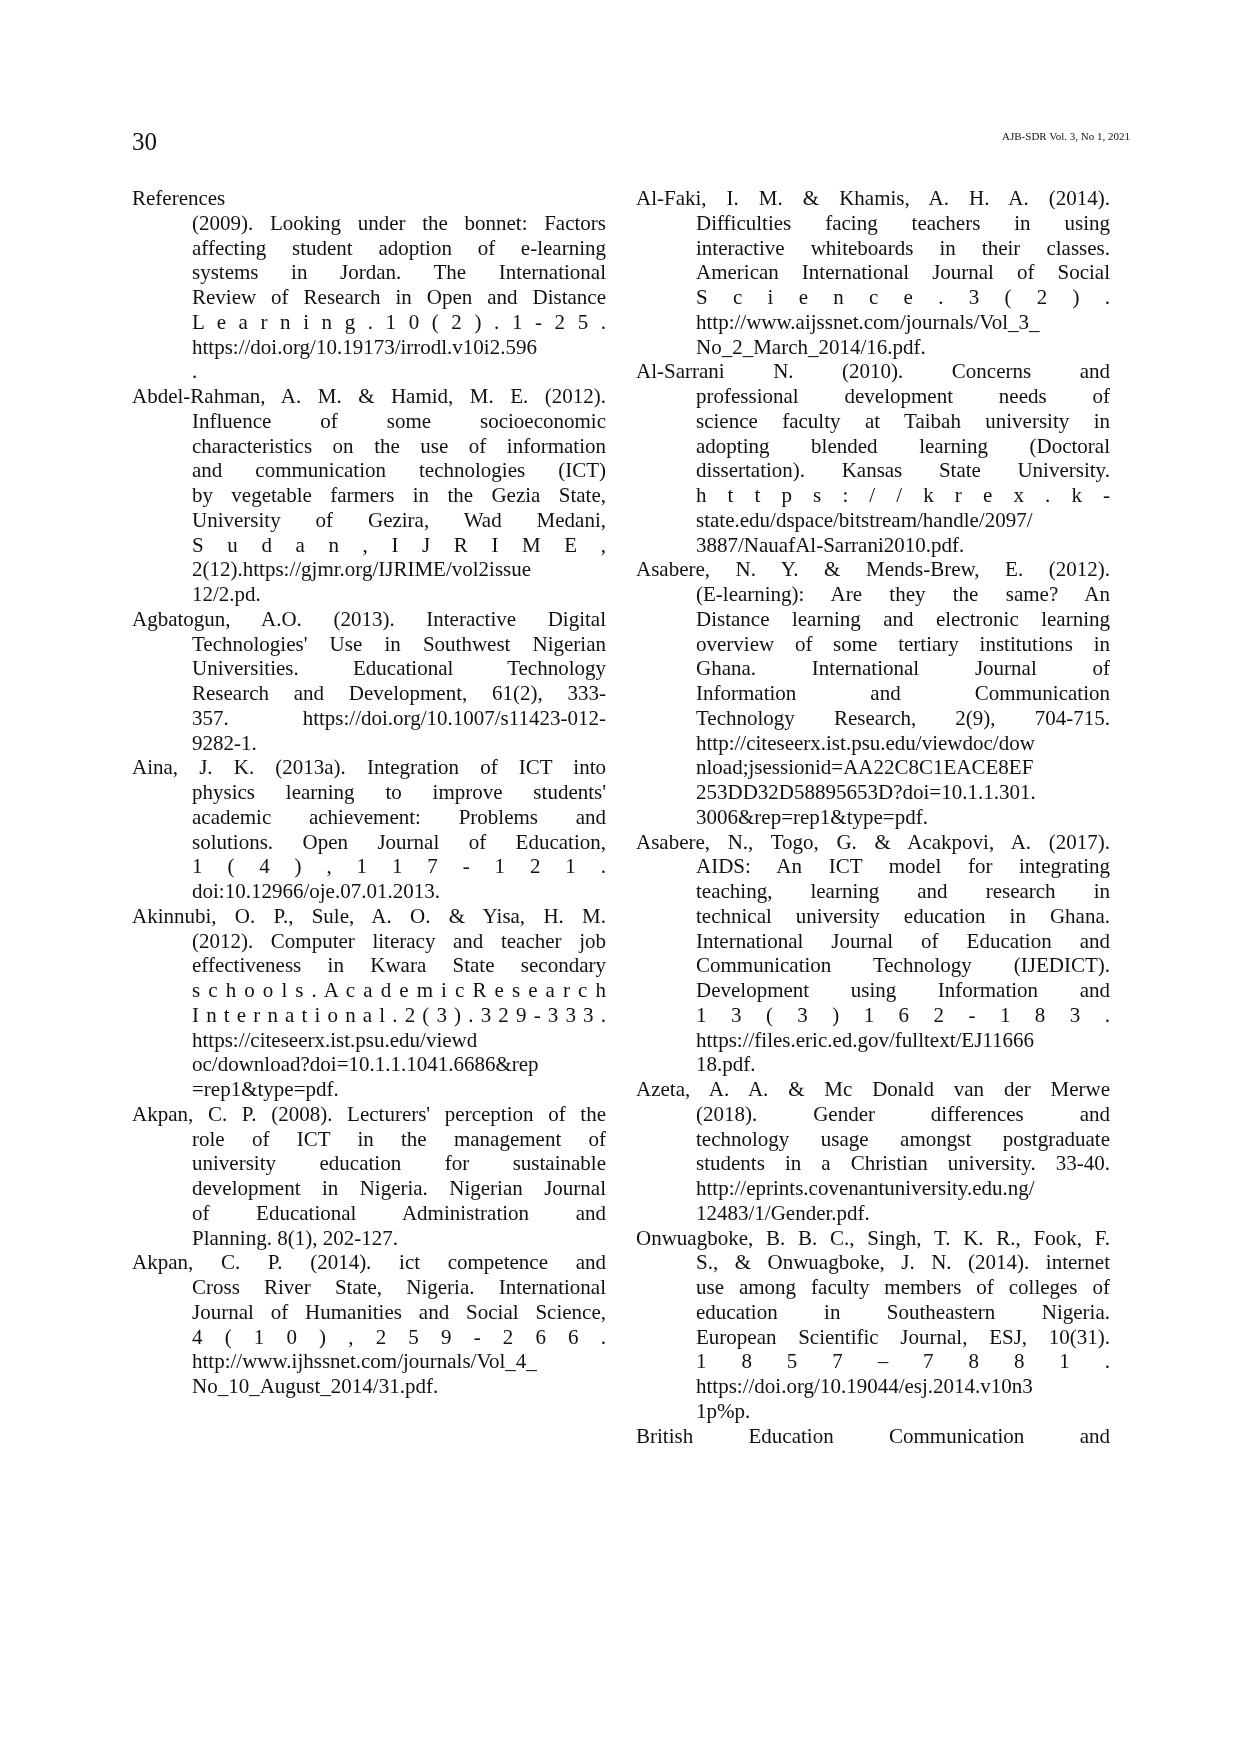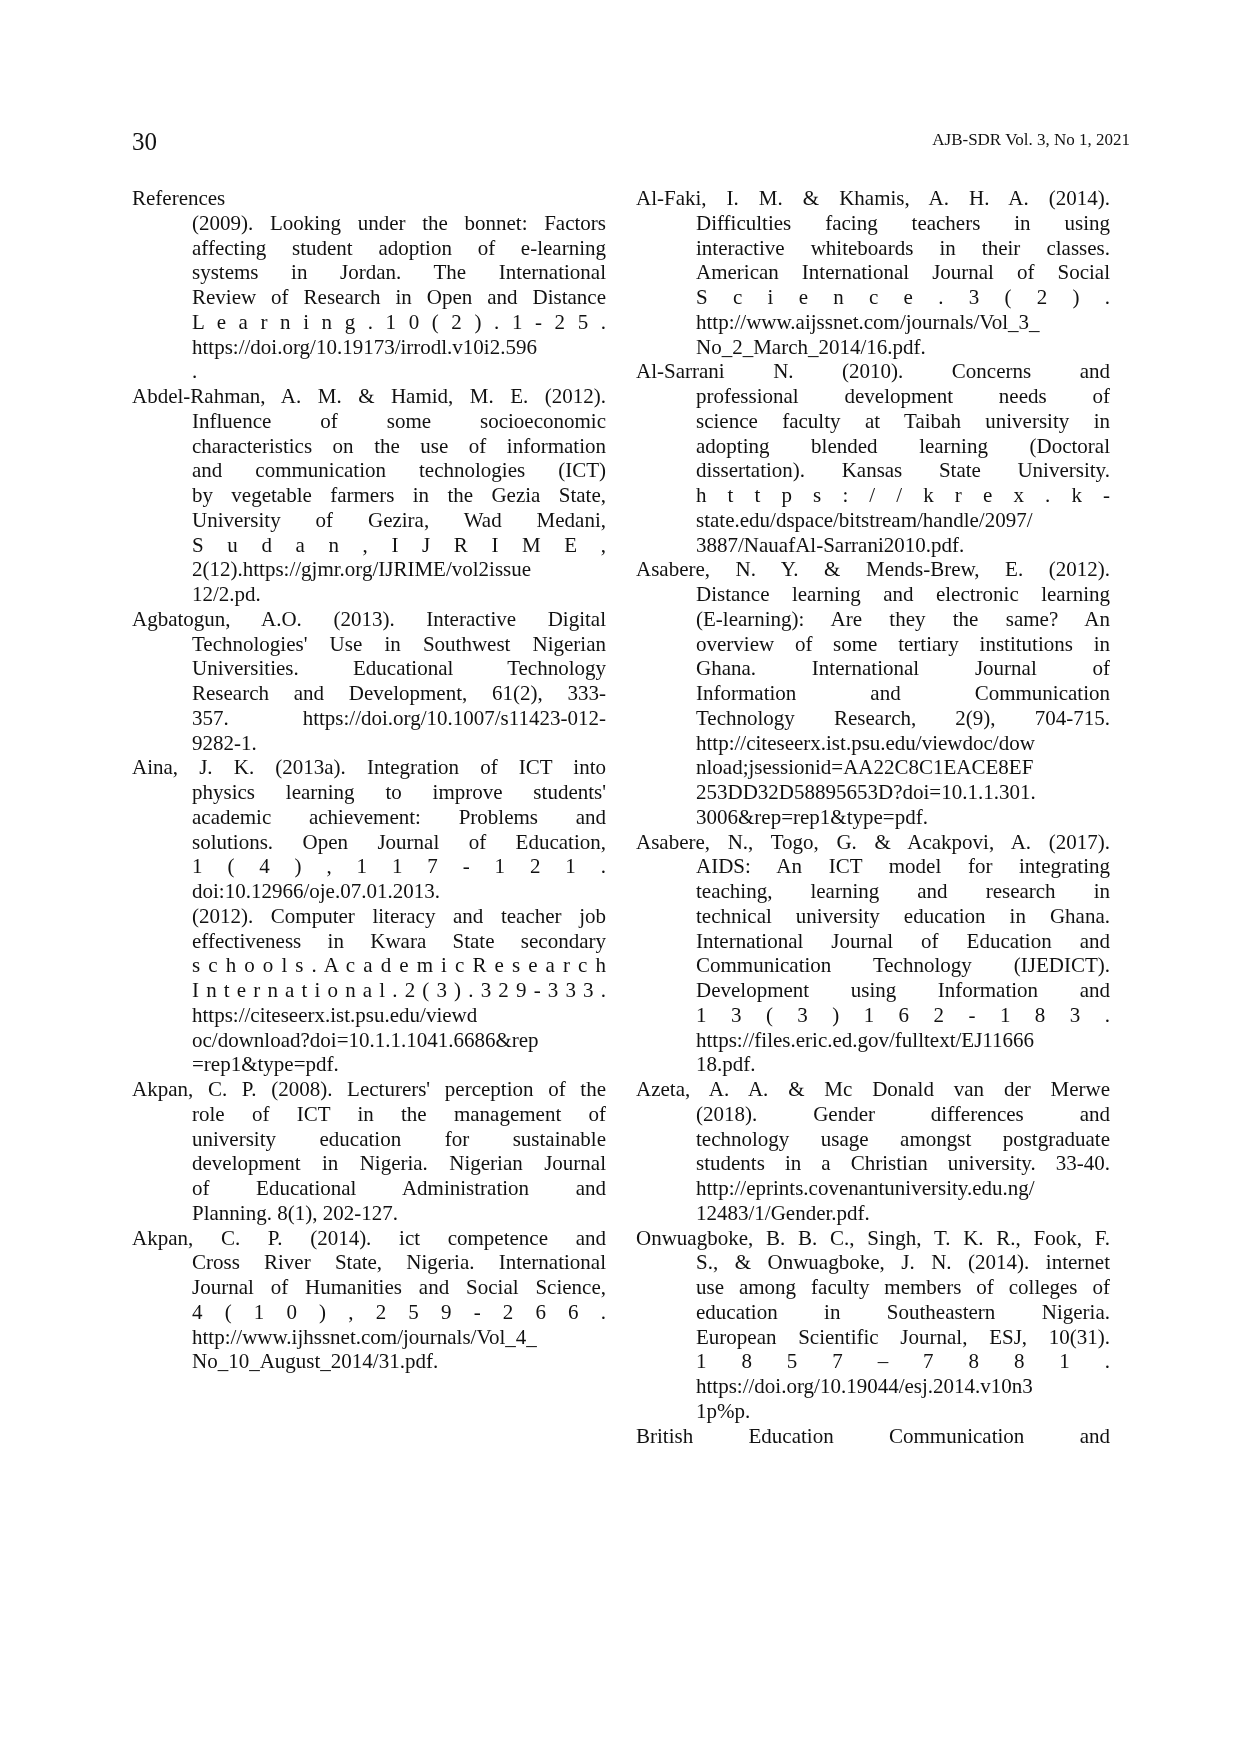--- a/index.html
+++ b/index.html
@@ -2,21 +2,21 @@
 <html><head>
 <meta charset="utf-8">
 <style>
   html, body { margin: 0; padding: 0; background: #ffffff; }
   body {
     width: 1241px; height: 1754px; position: relative; overflow: hidden;
     font-family: "Liberation Serif", "DejaVu Serif", serif;
     color: #111111;
   }
   .page-number { position: absolute; left: 132px; top: 128px; font-size: 25px; }
-  .running-header { position: absolute; right: 111px; top: 130px; font-size: 17px; }
+  .running-header { position: absolute; right: 111px; top: 130px; font-size: 11px; }
   .column { position: absolute; top: 186px; width: 474px; font-size: 21px; line-height: 24.75px; }
   .col-left { left: 132px; }
   .col-right { left: 636px; }
   .section-heading { display: block; height: 24.75px; }
   .ref { display: block; }
   .line { display: block; height: 24.75px; white-space: nowrap; text-align: justify; text-align-last: justify; overflow: visible; }
   .line.first { padding-left: 0; }
   .line.cont { padding-left: 60px; }
   .line.last { text-align-last: left; }
 </style>
@@ -59,20 +59,21 @@
       </div>
       <div class="ref">
         <span class="line first">Aina, J. K. (2013a). Integration of ICT into</span>
         <span class="line cont">physics learning to improve students'</span>
         <span class="line cont">academic achievement: Problems and</span>
         <span class="line cont">solutions. Open Journal of Education,</span>
         <span class="line cont">1 ( 4 ) ,          1 1 7 - 1 2 1 .</span>
         <span class="line cont last">doi:10.12966/oje.07.01.2013.</span>
       </div>
       <div class="ref">
+        <span class="line first">Akinnubi, O. P., Sule, A. O. &amp; Yisa, H. M.</span>
         <span class="line cont">(2012). Computer literacy and teacher job</span>
         <span class="line cont">effectiveness in Kwara State secondary</span>
         <span class="line cont">s c h o o l s .   A c a d e m i c   R e s e a r c h</span>
         <span class="line cont">I n t e r n a t i o n a l .   2 ( 3 ) .   3 2 9 - 3 3 3 .</span>
         <span class="line cont">https://citeseerx.ist.psu.edu/viewd</span>
         <span class="line cont">oc/download?doi=10.1.1.1041.6686&amp;rep</span>
         <span class="line cont last">=rep1&amp;type=pdf.</span>
       </div>
       <div class="ref">
         <span class="line first">Akpan, C. P. (2008). Lecturers' perception of the</span>
@@ -109,22 +110,22 @@
         <span class="line cont">professional development needs of</span>
         <span class="line cont">science faculty at Taibah university in</span>
         <span class="line cont">adopting blended learning (Doctoral</span>
         <span class="line cont">dissertation). Kansas State University.</span>
         <span class="line cont">h t t p s : / / k r e x . k -</span>
         <span class="line cont">state.edu/dspace/bitstream/handle/2097/</span>
         <span class="line cont last">3887/NauafAl-Sarrani2010.pdf.</span>
       </div>
       <div class="ref">
         <span class="line first">Asabere, N. Y. &amp; Mends-Brew, E. (2012).</span>
+        <span class="line cont">(E-learning): Are they the same? An</span>
         <span class="line cont">Distance learning and electronic learning</span>
-        <span class="line cont">(E-learning): Are they the same? An</span>
         <span class="line cont">overview of some tertiary institutions in</span>
         <span class="line cont">Ghana. International Journal of</span>
         <span class="line cont">Information and Communication</span>
         <span class="line cont">Technology Research, 2(9), 704-715.</span>
         <span class="line cont">http://citeseerx.ist.psu.edu/viewdoc/dow</span>
         <span class="line cont">nload;jsessionid=AA22C8C1EACE8EF</span>
         <span class="line cont">253DD32D58895653D?doi=10.1.1.301.</span>
         <span class="line cont last">3006&amp;rep=rep1&amp;type=pdf.</span>
       </div>
       <div class="ref">

